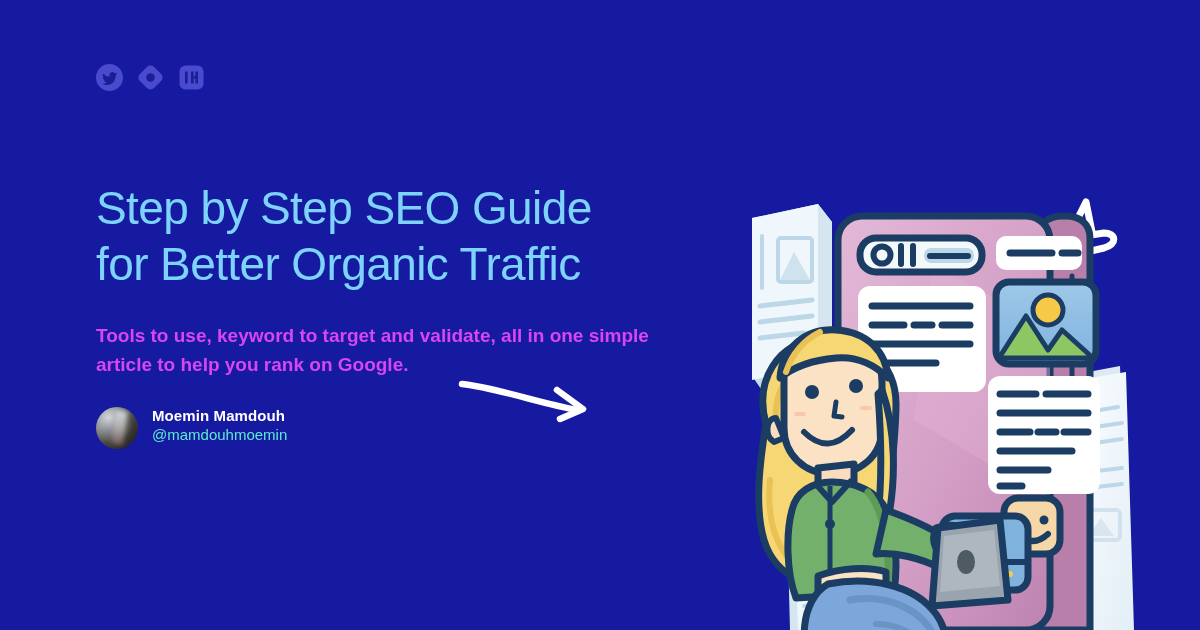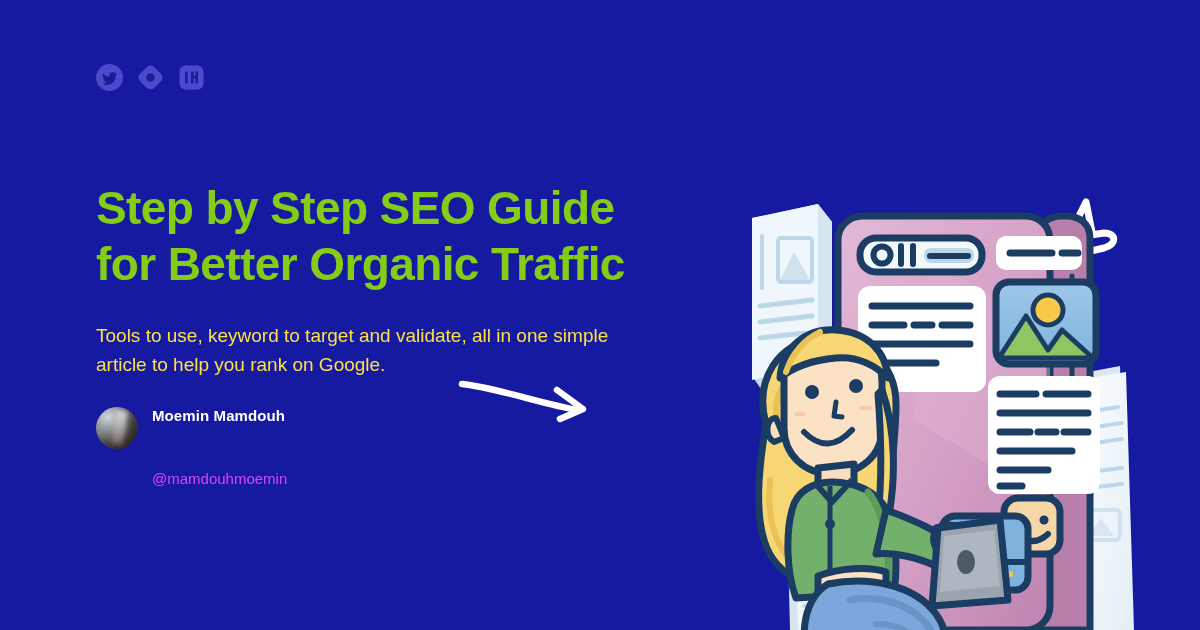--- a/index.html
+++ b/index.html
@@ -22,33 +22,33 @@
     position:absolute; left:96px; top:64px;
     display:flex; align-items:center; gap:14px;
   }
   .soc{ width:27px; height:27px; display:block; }
 
   
   .leftcol{
     position:absolute; left:96px; top:180px; width:600px;
   }
   .headline{
-    color:#84cc16;
+    color:#7dd3fc;
     font-size:46px;
-    font-weight:bold;
+    font-weight:normal;
     line-height:1.22;
     letter-spacing:-0.6px;
     white-space:pre-line;
   }
   .subtitle{
     margin-top:30px;
-    color:#fde047;
+    color:#d946ef;
     font-size:19px;
     line-height:1.5;
-    font-weight:normal;
+    font-weight:bold;
     white-space:pre-line;
     max-width:560px;
   }
   .author{
     margin-top:28px;
     display:flex; align-items:flex-start; gap:14px;
   }
   .avatar{
     width:42px;height:42px;border-radius:50%;
     background:
@@ -61,21 +61,21 @@
   .avatar:after{
     content:"";
     position:absolute; left:42%; top:10%;
     width:26%; height:80%;
     background:linear-gradient(180deg,rgba(220,225,228,.85),rgba(150,120,110,.5));
     transform:rotate(8deg);
     filter:blur(2px);
   }
   .auth-txt{ display:flex; flex-direction:column; gap:2px; }
   .auth-name{ color:#FFFFFF; font-size:15px; font-weight:bold; letter-spacing:.1px;}
-  .auth-handle{ color:#d946ef; font-size:15px;margin-top:44px; }
+  .auth-handle{ color:#5eead4; font-size:15px; }
 
   
   .arrow-doodle{ position:absolute; left:456px; top:372px; }
   .squiggle-doodle{ position:absolute; left:1056px; top:192px; }
 
   
   .illus{ position:absolute; left:700px; top:180px; width:500px; height:450px; }
   .illus svg{ display:block; }
 </style>
 </head>

